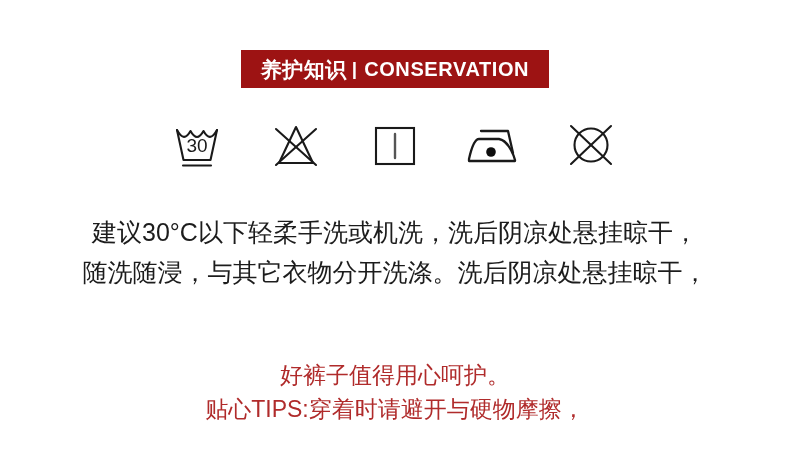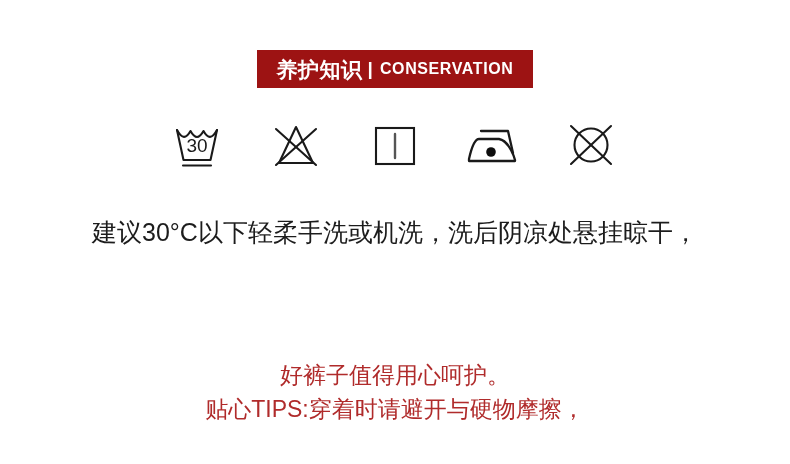--- a/index.html
+++ b/index.html
@@ -51,21 +51,21 @@
     color: #ffffff;
     font-size: 19px;
     font-weight: bold;
     margin: 0 7px 0 5px;
     line-height: 1;
     position: relative;
     top: -1px;
   }
   .header-en {
     color: #ffffff;
-    font-size: 16px;
+    font-size: 20px;
     font-weight: bold;
     letter-spacing: 0.6px;
     line-height: 1;
   }
 
   
   .icon-row {
     position: absolute;
     top: 118px;
     left: 0;
@@ -172,20 +172,21 @@
         <circle cx="28" cy="26" r="16.5" fill="none" stroke="#1a1a1a" stroke-width="2.1"></circle>
         <line x1="8" y1="7" x2="48" y2="45" stroke="#1a1a1a" stroke-width="2.1" stroke-linecap="round"></line>
         <line x1="48" y1="7" x2="8" y2="45" stroke="#1a1a1a" stroke-width="2.1" stroke-linecap="round"></line>
       </svg>
     </div>
 
   </div>
 
   <div class="body-text">
     <span class="line">建议30°C以下轻柔手洗或机洗，洗后阴凉处悬挂晾干，</span>
+    <span class="line">随洗随浸，与其它衣物分开洗涤。洗后阴凉处悬挂晾干，</span>
   </div>
 
   <div class="tips-text">
     <span class="line">好裤子值得用心呵护。</span>
     <span class="line">贴心TIPS:穿着时请避开与硬物摩擦，</span>
   </div>
 
 </div>
 
 </body></html>

